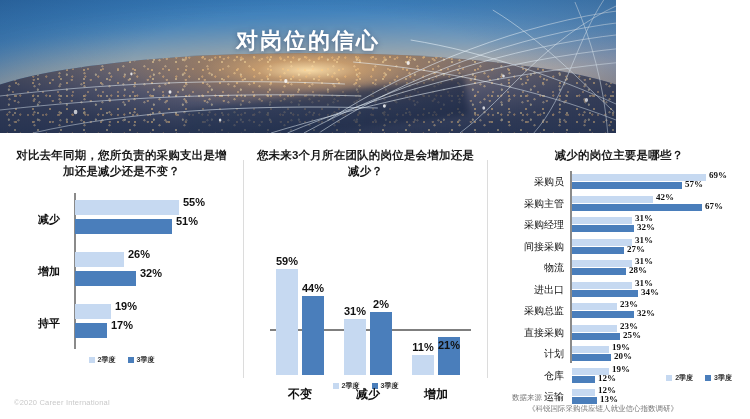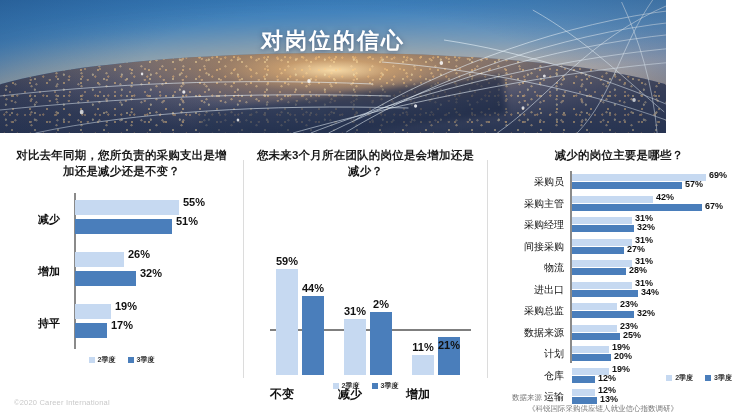--- a/index.html
+++ b/index.html
@@ -5,21 +5,21 @@
   * { box-sizing: border-box; margin: 0; padding: 0; }
   html, body {
     width: 750px; height: 419px;
     font-family: "Liberation Sans", "DejaVu Sans", sans-serif;
     background: #ffffff; overflow: hidden;
   }
   #slide { position: relative; width: 750px; height: 419px; background: #fff; }
 
   
   #banner {
-    position: absolute; left: 0; top: 0; width: 666px; height: 133px;
+    position: absolute; left: 0; top: 0; width: 616px; height: 133px;
     overflow: hidden;
     background: linear-gradient(175deg, #2f74b5 0%, #3e82bf 22%, #5f93c4 44%, #8a9fc0 62%, #6b7da3 78%, #3a4f74 100%);
   }
   
   #banner .horizon {
     position: absolute; left: -6%; top: 40%; width: 112%; height: 72%;
     border-radius: 50% 50% 0 0 / 60% 60% 0 0;
     background:
       radial-gradient(ellipse 46% 66% at 50% 18%, rgba(255,225,170,0.95) 0%, rgba(255,190,110,0.55) 16%, rgba(190,140,90,0.36) 34%, rgba(70,80,110,0.30) 62%, rgba(35,48,78,0.55) 100%),
       linear-gradient(180deg, #8d7a6d 0%, #5b5a6e 40%, #2e3c5c 100%);
@@ -106,26 +106,26 @@
   .vb-bar { position: absolute; bottom: 0; width: 22px; }
   .vb-bar.s0 { left: 0;   background: #c6d9f1; }
   .vb-bar.s1 { left: 26px; background: #4a7ebb; }
   .vb-val {
     position: absolute; width: 34px; text-align: center;
     font-size: 11px; font-weight: 700; color: #111;
   }
   .vb-val.s0 { left: -6px; }
   .vb-val.s1 { left: 20px; }
   .vb-cat {
-    position: absolute; top: 145px; width: 60px; 
+    position: absolute; top: 145px; width: 60px; text-align: center;
     font-size: 12px; font-weight: 700; color: #111;
   }
 
   
-  .hbar3 { position: relative; margin-top: 8px; height: 196px; }
+  .hbar3 { position: relative; margin-top: 8px; height: 196px; font-family: Liberation Serif, serif; }
   .h3-axis { position: absolute; left: 82px; top: 0; width: 1.8px; height: 192px; background: #8a8a8a; }
   .h3-row { position: relative; height: 21.5px; }
   .h3-cat {
     position: absolute; left: 0; top: 3px; width: 76px; text-align: right;
     font-size: 10px; color: #111; line-height: 15px;
   }
   .h3-bar { position: absolute; left: 84px; height: 7px; }
   .h3-bar.s0 { top: 3px;  background: #c6d9f1; }
   .h3-bar.s1 { top: 11px; background: #4a7ebb; }
   .h3-val { position: absolute; font-size: 9px; font-weight: 700; color: #111; white-space: nowrap; }
@@ -330,21 +330,21 @@
 
         <div class="h3-row">
           <div class="h3-cat">采购总监</div>
           <div class="h3-bar s0" style="width:45px"></div>
           <div class="h3-val s0" style="left:132px">23%</div>
           <div class="h3-bar s1" style="width:62px"></div>
           <div class="h3-val s1" style="left:149px">32%</div>
         </div>
 
         <div class="h3-row">
-          <div class="h3-cat">数据来源</div>
+          <div class="h3-cat">直接采购</div>
           <div class="h3-bar s0" style="width:45px"></div>
           <div class="h3-val s0" style="left:132px">23%</div>
           <div class="h3-bar s1" style="width:48px"></div>
           <div class="h3-val s1" style="left:135px">25%</div>
         </div>
 
         <div class="h3-row">
           <div class="h3-cat">计划</div>
           <div class="h3-bar s0" style="width:37px"></div>
           <div class="h3-val s0" style="left:124px">19%</div>

